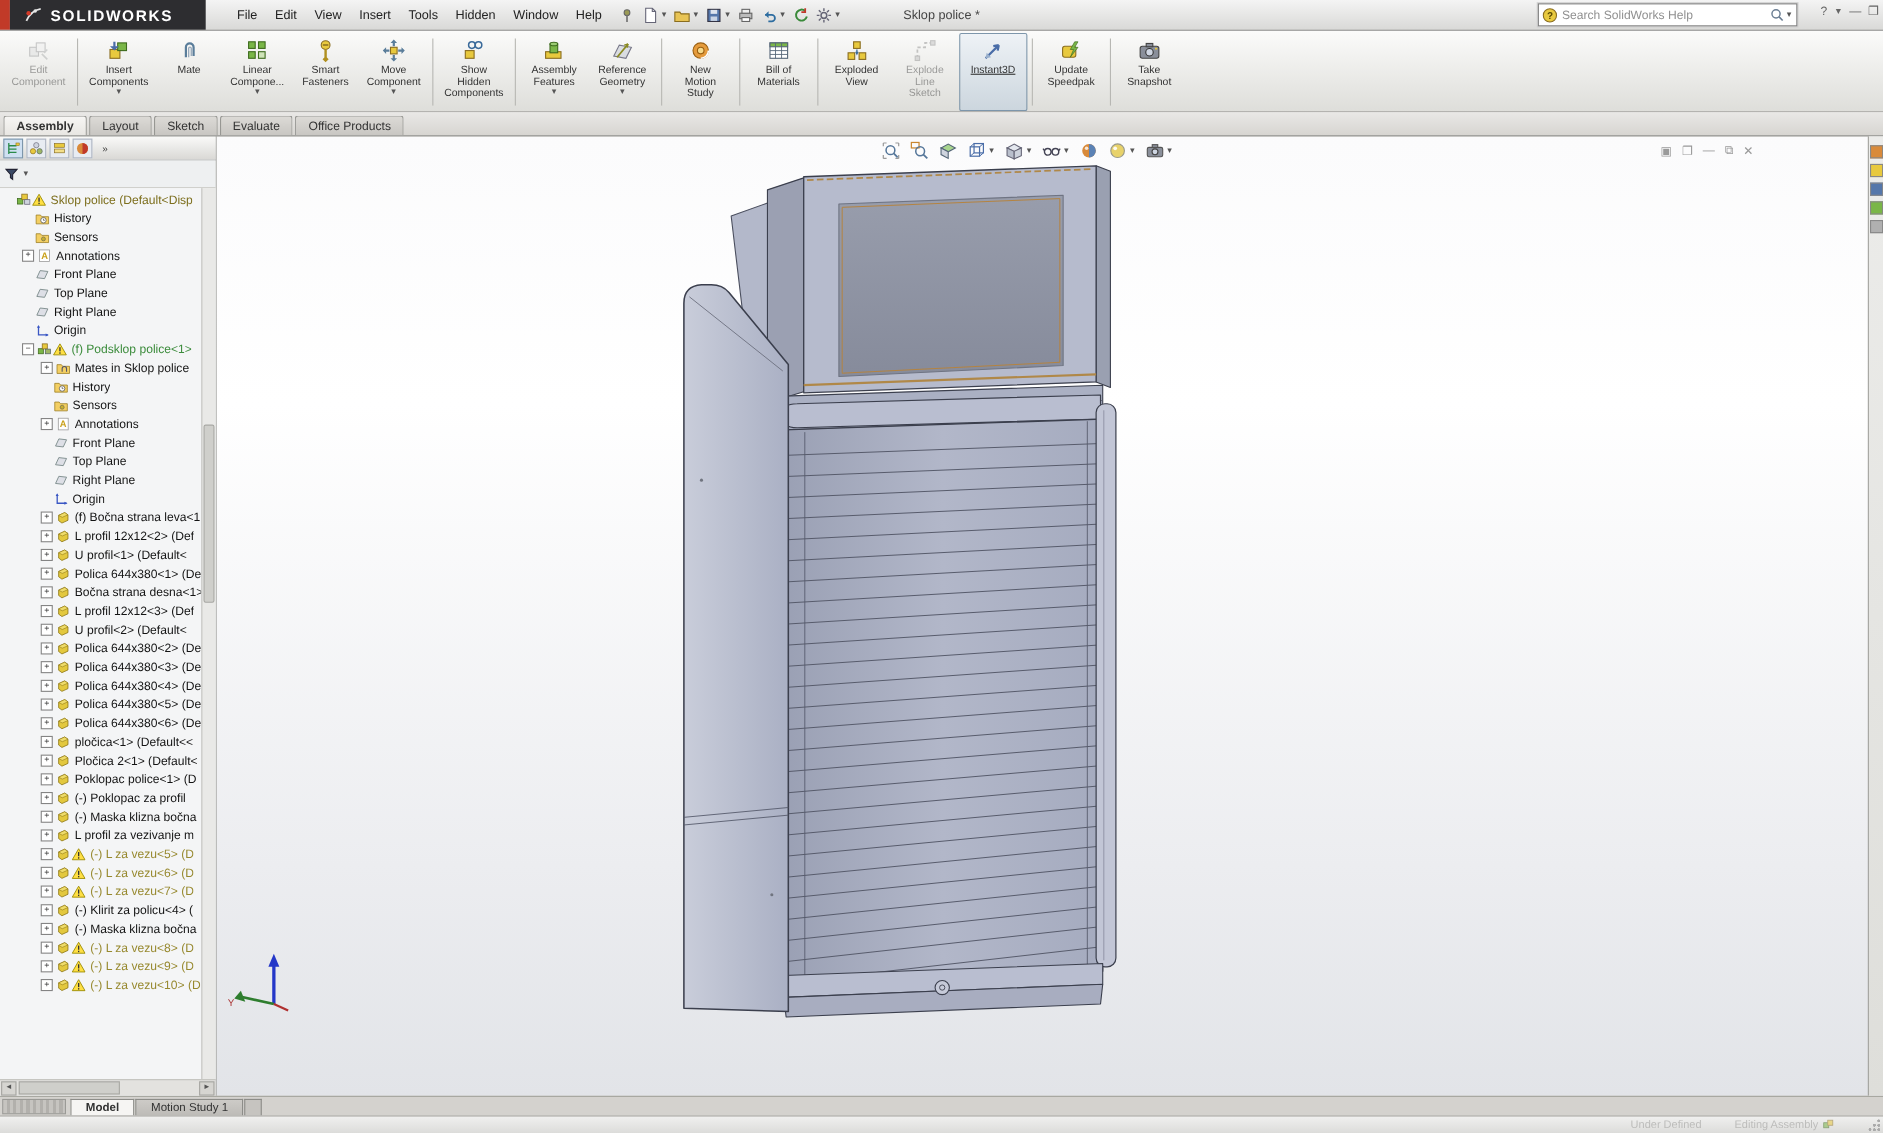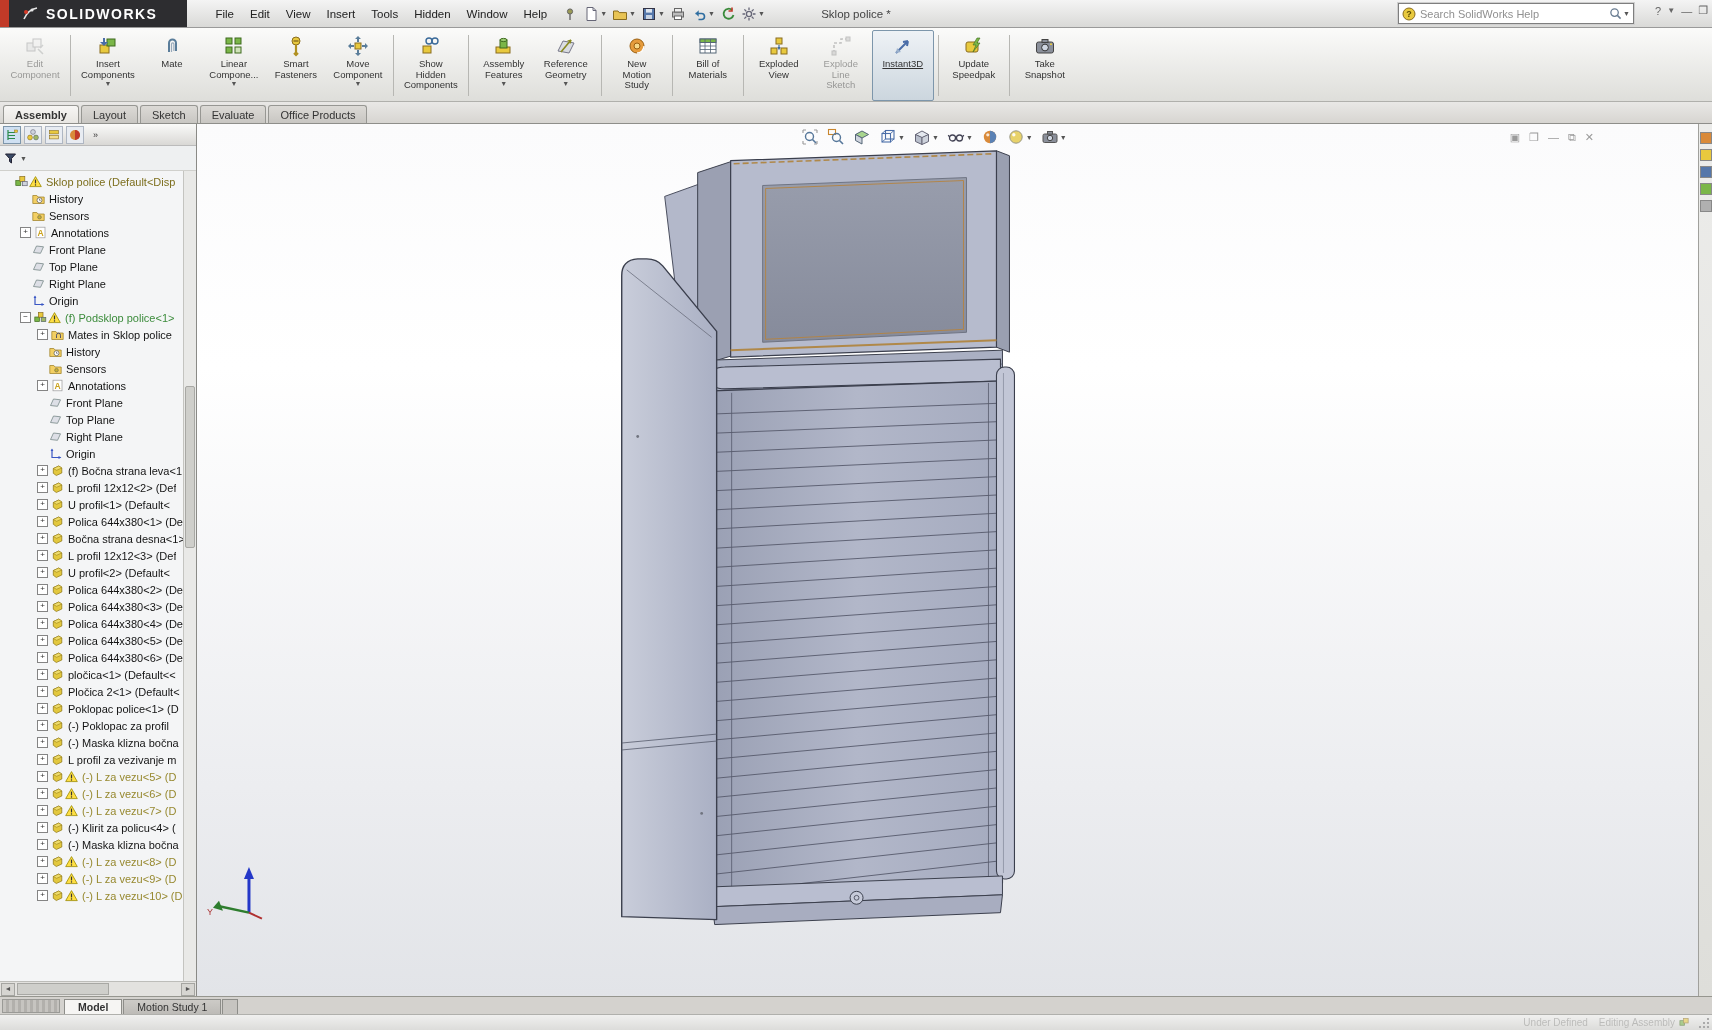--- a/index.html
+++ b/index.html
@@ -66,21 +66,21 @@
   .taskpane{position:absolute;right:0;top:0;bottom:0;width:13px;background:linear-gradient(#ececea,#dededa);border-left:1px solid #a0a09c;display:flex;flex-direction:column;align-items:center;gap:5px;padding-top:8px;z-index:4;}
   .tpicon{width:10px;height:10px;border:1px solid #888;}
 
   
   .bottombar{height:17px;background:#d4d2ce;border-top:1px solid #96968f;display:flex;align-items:flex-end;padding-left:2px;flex:0 0 auto;}
   .splitterbox{width:56px;height:12px;margin:0 4px 1px 0;background:repeating-linear-gradient(90deg,#c6c4c0 0 3px,#b2b0ac 3px 6px);border:1px solid #9a9a96;}
   .btab{font-size:10.5px;color:#333;background:linear-gradient(#cdcbc7,#bdbbb7);border:1px solid #8d8d89;border-bottom:none;padding:1px 13px;margin-right:1px;}
   .btab.active{background:#f6f5f3;font-weight:bold;}
   .btabstub{width:14px;height:14px;background:#c6c4c0;border:1px solid #8d8d89;border-bottom:none;}
   .statusbar{height:15px;background:linear-gradient(#f0f0ef,#dcdcda);border-top:1px solid #b0b0ac;display:flex;align-items:center;font-size:10px;color:#9a9a98;flex:0 0 auto;position:relative;}
-  .statusright{position:absolute;right:22px;display:flex;gap:11px;opacity:.55;}
+  .statusright{position:absolute;right:44px;display:flex;gap:30px;opacity:.55;}
   .grip{position:absolute;right:2px;bottom:1px;width:12px;height:12px;background:
     radial-gradient(circle at 10px 2px,#aaa 1.2px,transparent 1.5px),
     radial-gradient(circle at 10px 6px,#aaa 1.2px,transparent 1.5px),
     radial-gradient(circle at 6px 6px,#aaa 1.2px,transparent 1.5px),
     radial-gradient(circle at 10px 10px,#aaa 1.2px,transparent 1.5px),
     radial-gradient(circle at 6px 10px,#aaa 1.2px,transparent 1.5px),
     radial-gradient(circle at 2px 10px,#aaa 1.2px,transparent 1.5px);}
 </style>
 </head>
 <body>

